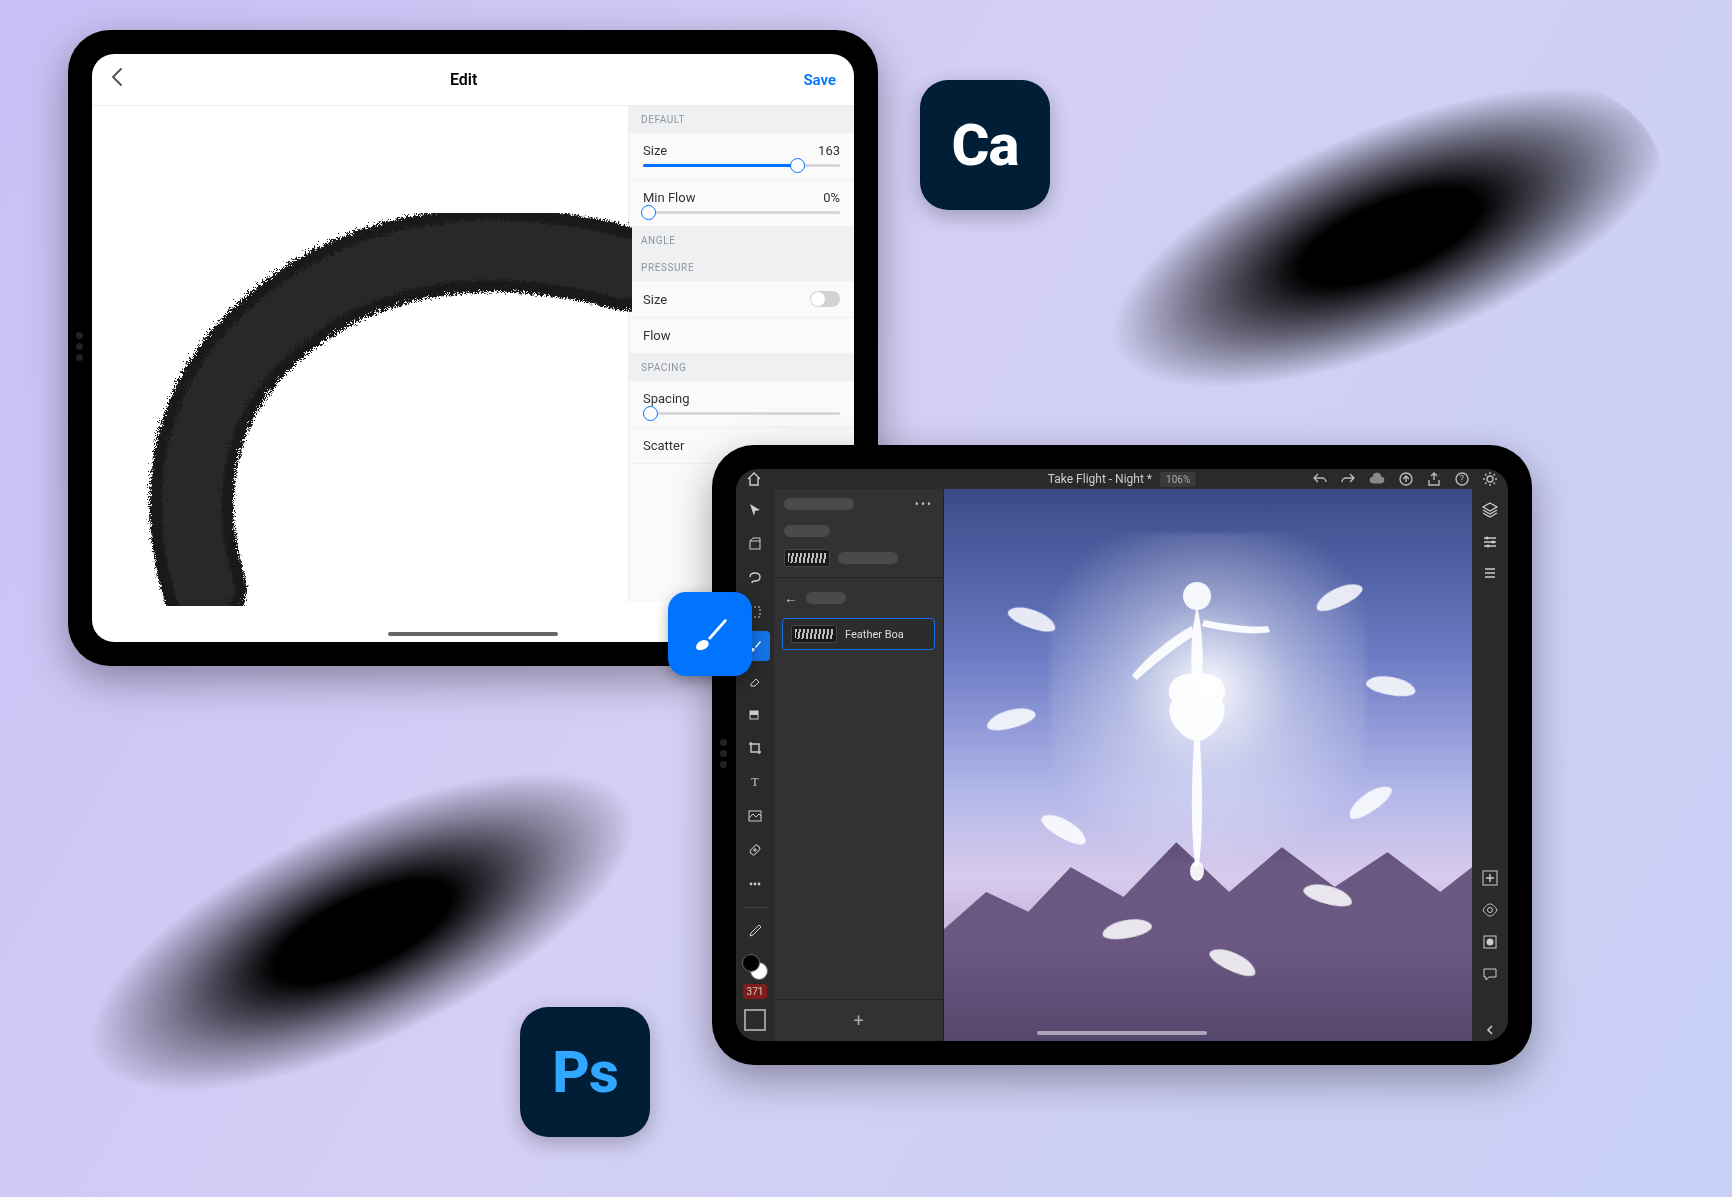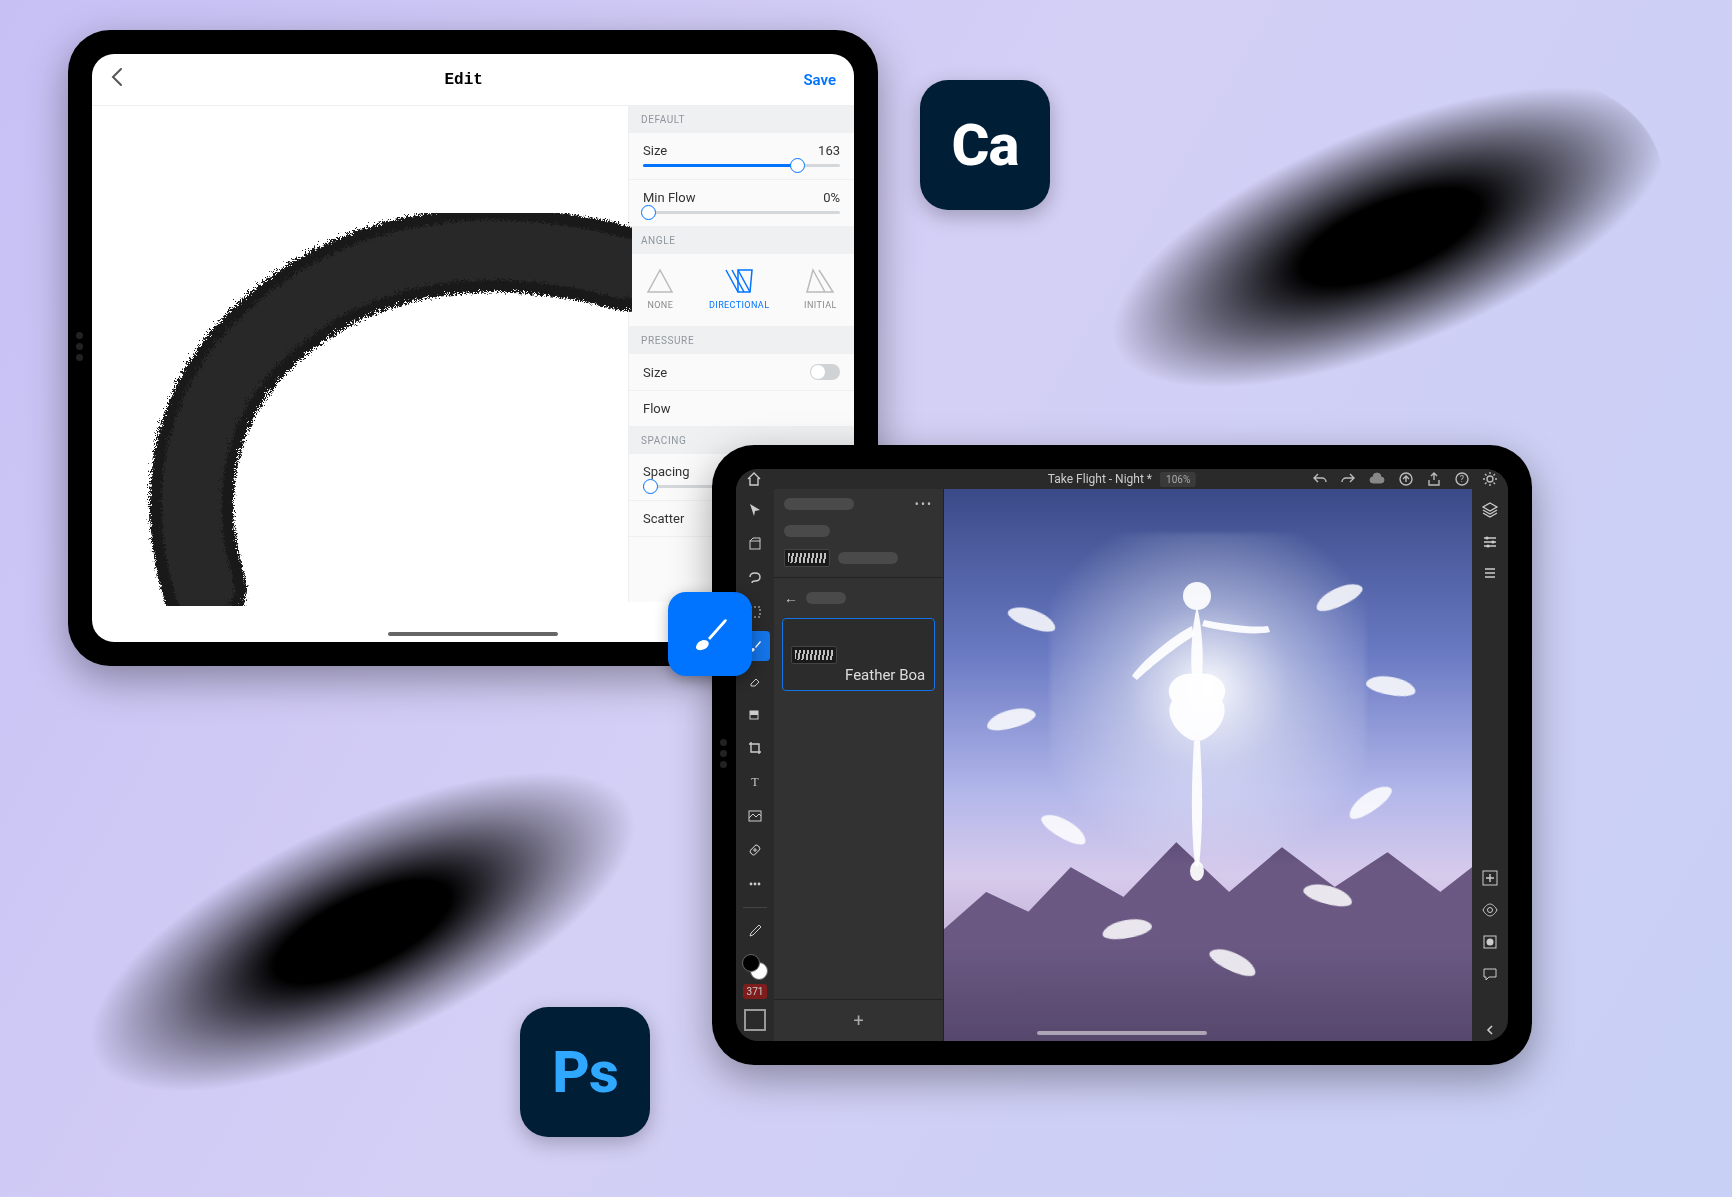--- a/index.html
+++ b/index.html
@@ -76,21 +76,21 @@
   .camera span{ width:7px; height:7px; background:#222; border-radius:50%;}
   .homebar { position:absolute; bottom:6px; left:50%; transform:translateX(-50%); width:170px; height:4px; background:rgba(0,0,0,0.6); border-radius:3px;}
   .ipad.dark .homebar{ background:rgba(255,255,255,0.5);}
 
   
   .edit-header {
     height: 52px; display:flex; align-items:center; justify-content:space-between;
     padding: 0 18px; border-bottom: 1px solid #eee;
   }
   .back-chev { font-size:22px; color:#444; }
-  .edit-title { font-weight:600; font-size:16px;font-family:Liberation Mono, monospace; }
+  .edit-title { font-weight:600; font-size:16px; }
   .save { color:#0074ff; font-weight:600; font-size:15px;}
   .tabs-row {
     display:flex; gap:34px; justify-content:center; padding:10px 0 6px;
     font-size:11px; letter-spacing:0.6px; color:#8a8a8a; border-bottom:1px solid #eee;
   }
   .tabs-row .tab { padding-bottom:8px; border-bottom:2px solid transparent; cursor:pointer;}
   .tabs-row .tab.active { color:#0074ff; border-bottom-color:#0074ff; font-weight:600;}
   .edit-body { display:flex; height:calc(100% - 92px);}
   .canvas { flex:1; position:relative; background:#fff;}
   .brush-stroke {
@@ -159,21 +159,21 @@
   .bp-thumb { width:46px; height:18px; background:#1a1a1a; border:1px solid #444; border-radius:2px; position:relative; overflow:hidden;}
   .bp-thumb::after{ content:""; position:absolute; inset:3px; background:repeating-linear-gradient(100deg,#ddd 0 2px, transparent 2px 4px); opacity:.85;}
   .bp-row .pill{ width:60px;}
   .bp-sep{ height:1px; background:#222; margin:4px 0;}
   .bp-back { display:flex; align-items:center; gap:8px; padding:8px 10px; color:#ccc; cursor:pointer;}
   .bp-back .arrow { font-size:14px; }
   .bp-selected {
     margin:4px 8px; padding:6px 8px; display:flex; align-items:center; gap:8px;
     border:1px solid #1473e6; border-radius:4px; background:#2c2c2c;
   }
-  .bp-selected .name { font-size:15px; color:#ddd;margin-top:41px;}
+  .bp-selected .name { font-size:11px; color:#ddd;}
   .bp-add { margin-top:auto; text-align:center; color:#aaa; font-size:18px; padding:10px; border-top:1px solid #222; cursor:pointer;}
 
   .ps-canvas {
     flex:1;
     background: linear-gradient(180deg,#3a4a88 0%, #6a7ac3 30%, #b3b7ea 55%, #d7cbec 70%, #a58db8 100%);
     position:relative; overflow:hidden;
   }
   .mountains{
     position:absolute; bottom:0; left:0; right:0; height:45%;
     background:
@@ -265,41 +265,20 @@
           <div class="setting-label-row">
             <span>Min Flow</span>
             <span>0%</span>
           </div>
           <div class="slider-track">
             <div class="slider-fill" style="width:0%"></div>
             <div class="slider-thumb" style="left:-2px"></div>
           </div>
         </div>
         <div class="group-header">ANGLE</div>
-        <div class="angle-row">
-          <div class="angle-opt">
-            <svg width="28" height="26" viewBox="0 0 28 26">
-                <path d="M14 2 L26 24 L2 24 Z" stroke="#bbb" stroke-width="1.5" fill="none"></path>
-              </svg>
-            <span>NONE</span>
-          </div>
-          <div class="angle-opt active">
-            <svg width="34" height="26" viewBox="0 0 34 26">
-                <path d="M4 2 L16 24 M10 2 L22 24 M16 2 L28 24" stroke="#0074ff" stroke-width="1.5" fill="none"></path>
-                <path d="M16 2 L30 2 L28 24 L16 24 Z" stroke="#0074ff" stroke-width="1.5" fill="none"></path>
-              </svg>
-            <span>DIRECTIONAL</span>
-          </div>
-          <div class="angle-opt">
-            <svg width="30" height="26" viewBox="0 0 30 26">
-                <path d="M8 2 L20 24 L2 24 Z M14 2 L28 24 L12 24" stroke="#bbb" stroke-width="1.5" fill="none"></path>
-              </svg>
-            <span>INITIAL</span>
-          </div>
-        </div>
         <div class="group-header">PRESSURE</div>
         <div class="pressure-row">
           <span>Size</span>
           <span class="toggle"></span>
         </div>
         <div class="pressure-row">
           <span>Flow</span>
         </div>
         <div class="group-header">SPACING</div>
         <div class="setting-row">

